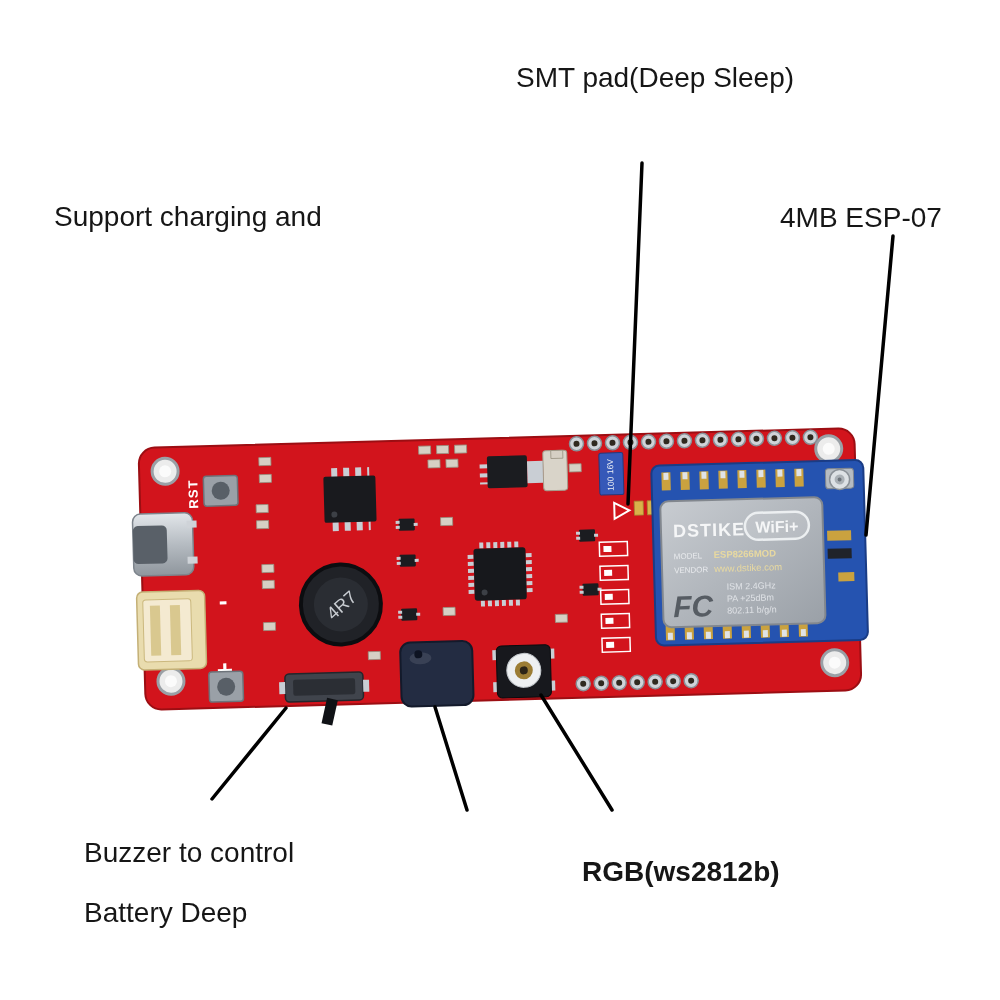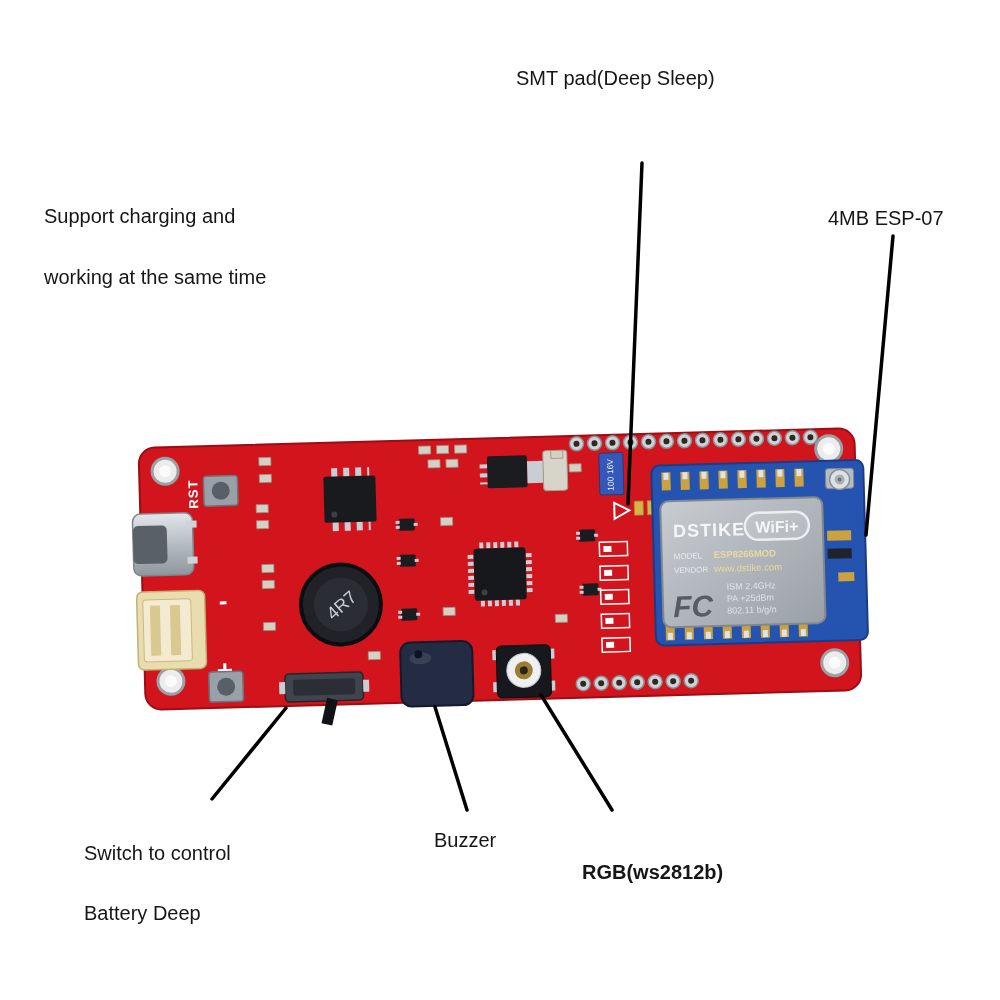--- a/index.html
+++ b/index.html
@@ -1,18 +1,18 @@
 <!DOCTYPE html>
 <html><head>
 <meta charset="utf-8">
 <style>
   html,body{margin:0;padding:0;background:#fff;}
   .stage{position:relative;width:1000px;height:1000px;background:#ffffff;
          font-family:"Liberation Sans",sans-serif;overflow:hidden;}
-  .callout{position:absolute;font-size:20px;color:#161616;line-height:60px;white-space:nowrap;}
+  .callout{position:absolute;font-size:28px;color:#161616;line-height:60px;white-space:nowrap;}
   .callout span{display:block;}
   svg{position:absolute;left:0;top:0;}
   svg text{font-family:"Liberation Sans",sans-serif;}
 </style>
 </head>
 <body>
 
 <div class="stage">
 
   <svg width="1000" height="1000" viewBox="0 0 1000 1000">
@@ -245,35 +245,31 @@
       <line x1="286" y1="708" x2="212" y2="799"></line>
       <line x1="435" y1="707" x2="467" y2="810"></line>
       <line x1="541" y1="695" x2="612" y2="810"></line>
     </g>
   </svg>
 
   <div class="callout" style="left:516px;top:48px;">
     <span>SMT pad(Deep Sleep)</span>
   </div>
 
-  <div class="callout" style="left:780px;top:188px;margin-left:48px;">
+  <div class="callout" style="left:780px;top:188px;">
     <span>4MB ESP-07</span>
   </div>
 
-  <div class="callout" style="left:44px;top:186px;line-height:61px;">
+  <div class="callout" style="left:54px;top:186px;line-height:61px;">
     <span>Support charging and</span>
-    <span>working at the same time</span>
   </div>
 
   <div class="callout" style="left:84px;top:823px;">
-    <span>Switch to control</span>
+    <span>Buzzer to control</span>
     <span>Battery Deep</span>
   </div>
 
-  <div class="callout" style="left:434px;top:810px;">
-    <span>Buzzer</span>
-  </div>
 
   <div class="callout" style="left:582px;top:842px;font-weight:bold;">
     <span>RGB(ws2812b)</span>
   </div>
 
 </div>
 
 </body></html>

